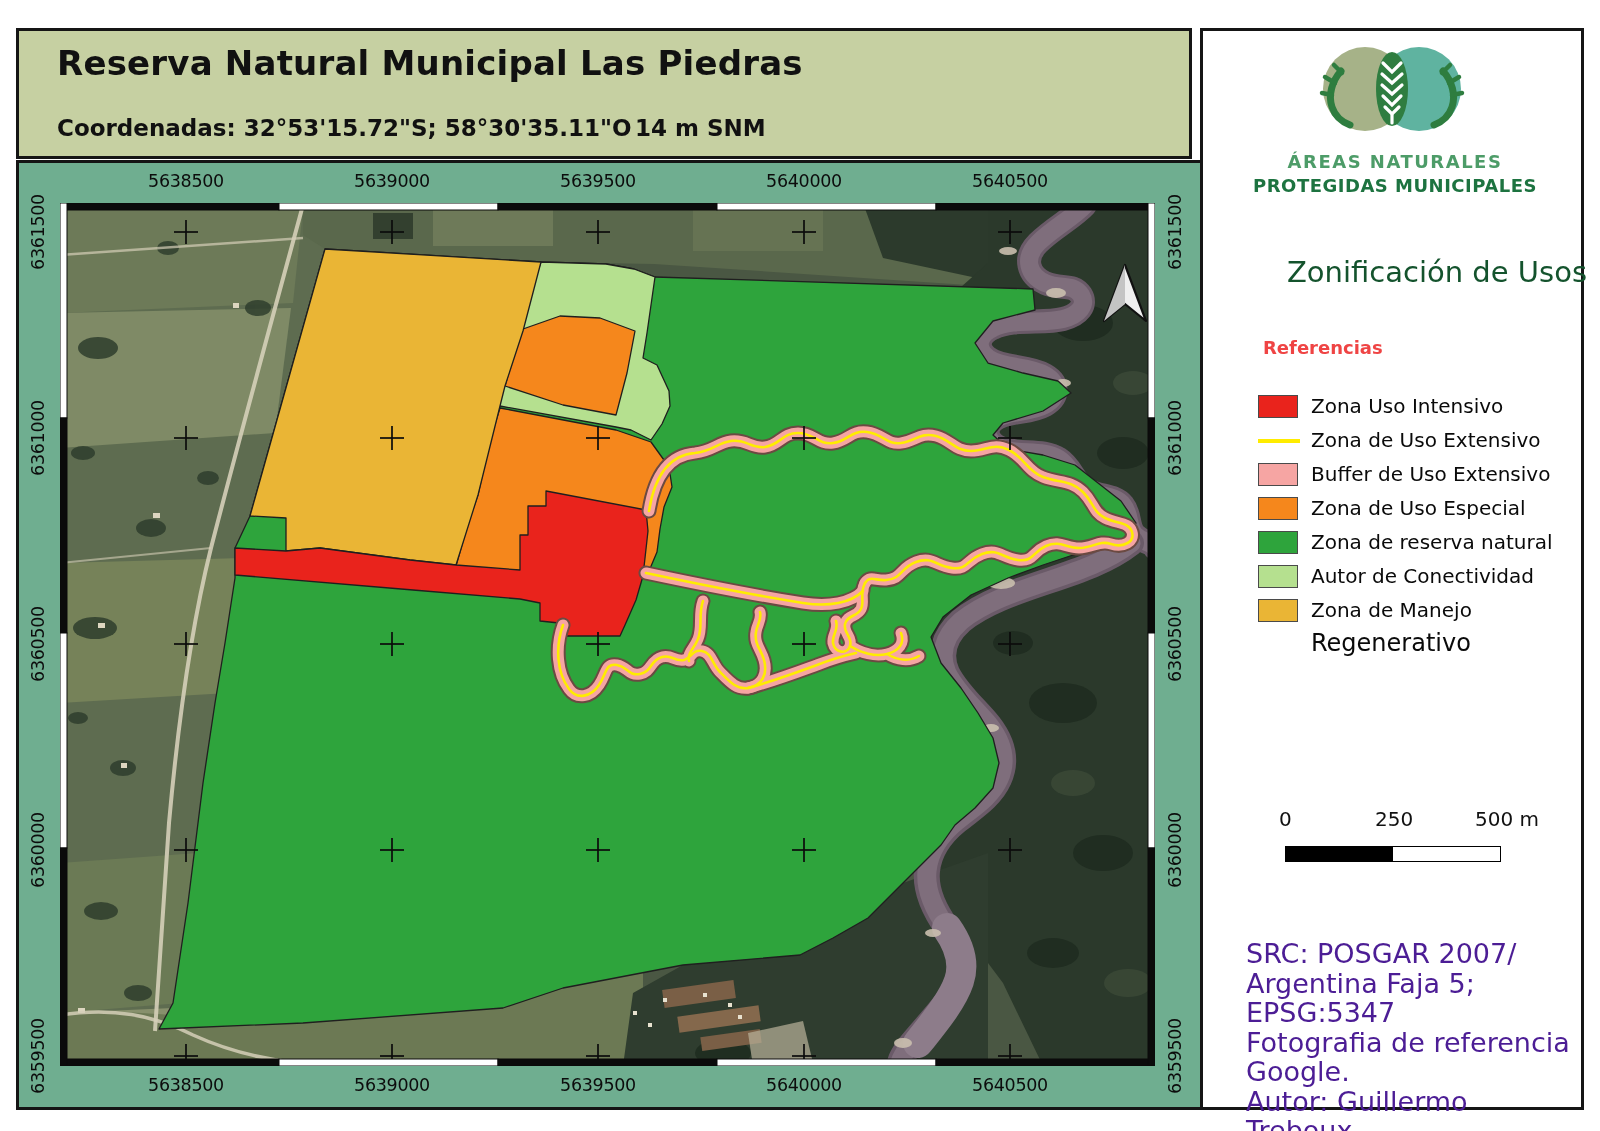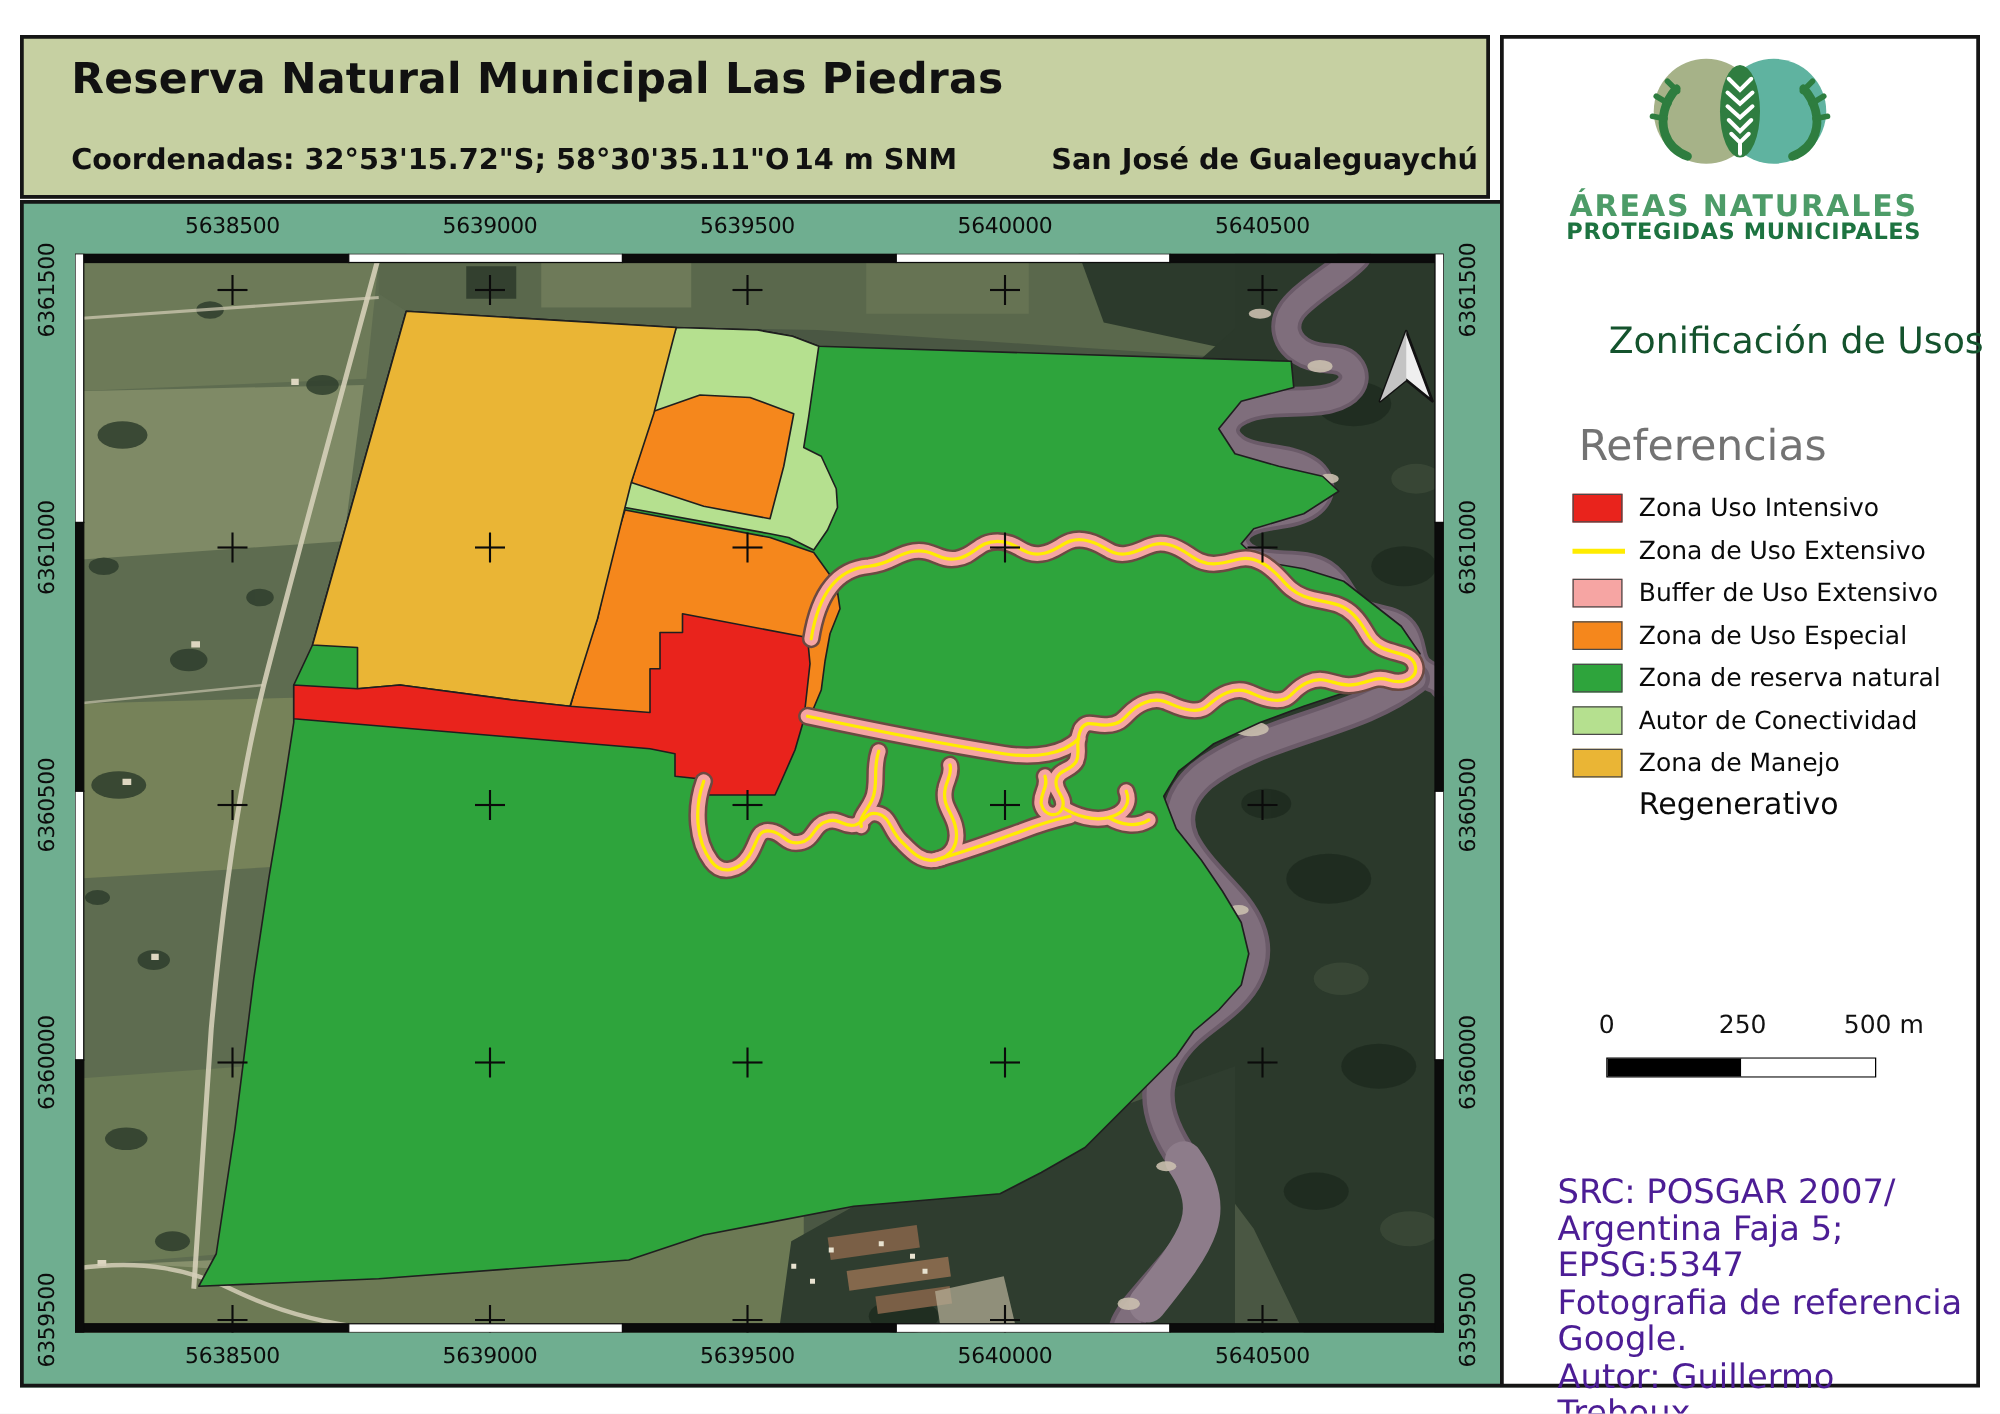--- a/index.html
+++ b/index.html
@@ -13,26 +13,26 @@
   .hdr-coords{left:38px;} .hdr-elev{left:616px;} .hdr-city{left:822px;}
   
   .map-box{left:16px;top:160px;width:1292px;height:950px;background:#6fae90;padding-left:48px;}
   .map-svg{position:absolute;left:41px;top:40px;width:1095px;height:863px;display:block;}
   .grid-label{position:absolute;font-size:17.5px;letter-spacing:-.3px;color:#0c0c0c;white-space:nowrap;}
   .glt{transform:translateX(-50%);}
   .glv{transform:translate(-50%,-50%) rotate(-90deg);}
   
   .side-panel{left:1200px;top:28px;width:384px;height:1082px;background:#fff;}
   .logo-svg{position:absolute;left:0;top:8px;width:384px;height:110px;}
-  .logo-line1{position:absolute;left:0;top:120px;width:384px;text-align:center;font-size:24px;
+  .logo-line1{position:absolute;left:0;top:120px;width:384px;text-align:center;font-size:18px;
               letter-spacing:1.5px;color:#4d9c68;font-weight:bold;}
   .logo-line2{position:absolute;left:0;top:144px;width:384px;text-align:center;font-size:18px;
               letter-spacing:.5px;color:#1d7340;font-weight:bold;}
   .panel-title{position:absolute;left:0;top:224px;width:384px;text-align:right;font-size:29px;color:#14532d;}
-  .ref-heading{position:absolute;left:60px;top:306px;font-size:34px;color:#737373;}
+  .ref-heading{position:absolute;left:60px;top:306px;font-size:18px;color:#ef4444;font-weight:bold;}
   .leg-row{position:absolute;left:55px;height:28px;}
   .leg-swatch{position:absolute;left:0;top:1px;width:40px;height:23px;border:1px solid #4a4a4a;box-sizing:border-box;}
   .leg-line{position:absolute;left:0;top:11px;width:42px;height:4px;}
   .leg-label{position:absolute;left:53px;top:0;font-size:20px;line-height:25px;white-space:nowrap;color:#0a0a0a;}
   .leg-wrap{position:absolute;left:108px;font-size:24px;color:#0a0a0a;}
   .scale-text{position:absolute;left:0;top:690px;width:384px;text-align:center;font-size:24px;}
   .sb-label{position:absolute;top:776px;font-size:20px;}
   .sb-bar{position:absolute;left:82px;top:815px;width:216px;height:16px;border:1.5px solid #000;box-sizing:border-box;display:flex;}
   .sb-black{width:50%;height:100%;background:#000;}
   .sb-white{width:50%;height:100%;background:#fff;}
@@ -40,21 +40,20 @@
 </style>
 </head>
 <body>
 
 <div class="page">
 
   <div class="box header-box">
     <div class="hdr-title">Reserva Natural Municipal Las Piedras</div>
     <div class="hdr-sub hdr-coords">Coordenadas:  32°53'15.72"S;  58°30'35.11"O</div>
     <div class="hdr-sub hdr-elev">14 m SNM</div>
-    <div class="hdr-sub hdr-city">San José de Gualeguaychú</div>
   </div>
 
   <div class="box map-box">
 
     <div class="grid-label glt" style="left:167px;top:8px">5638500</div>
     <div class="grid-label glt" style="left:373px;top:8px">5639000</div>
     <div class="grid-label glt" style="left:579px;top:8px">5639500</div>
     <div class="grid-label glt" style="left:785px;top:8px">5640000</div>
     <div class="grid-label glt" style="left:991px;top:8px">5640500</div>
 

